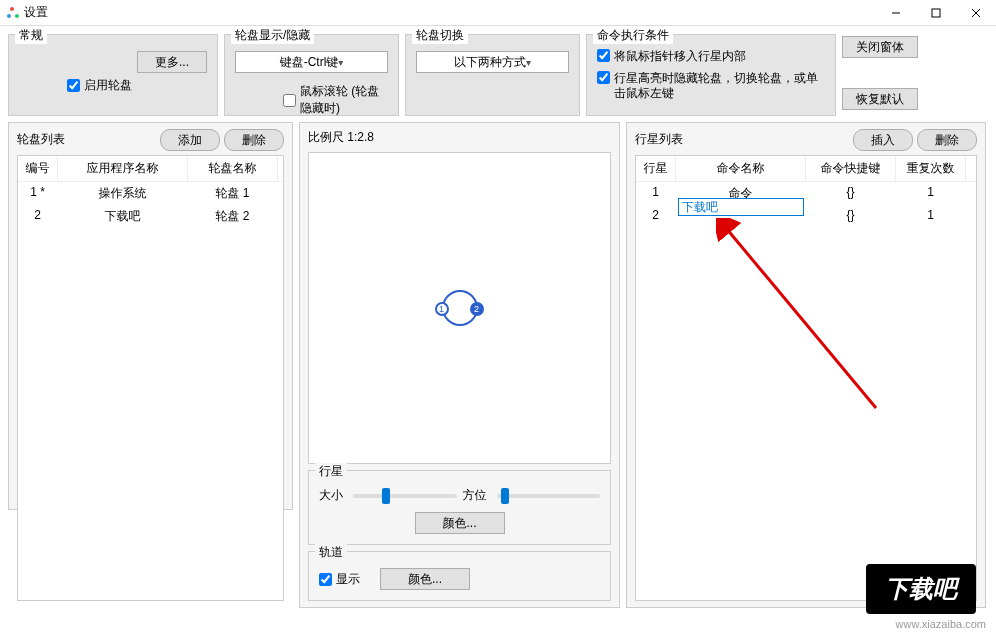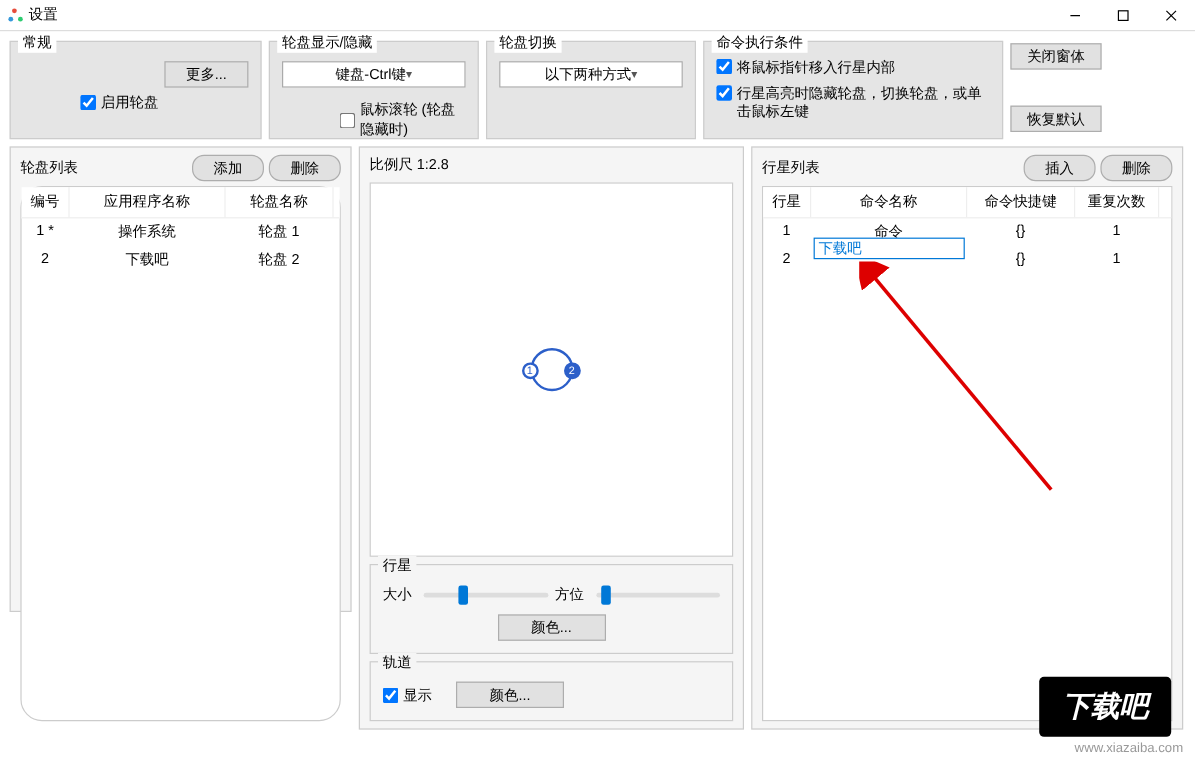--- a/index.html
+++ b/index.html
@@ -41,21 +41,21 @@
 .main-row { display: flex; gap: 6px; }
 .panel { border: 1px solid #ccc; background: #f5f5f5; padding: 6px 8px; }
 .panel-title { font-weight: normal; margin-bottom: 2px; }
 
 .left-panel { width: 285px; height: 388px; }
 .left-header { display: flex; justify-content: space-between; align-items: center; margin-bottom: 4px; }
 .left-btns { display: flex; gap: 4px; }
 .small-btn { width: 60px; height: 22px; border-radius: 10px; }
 
 .table { background: #fff; border: 1px solid #ccc; width: 100%; }
-.left-table { height: 446px; border-radius: 18px; }
+.left-table { height: 446px; }
 .thead { display: flex; background: #fff; border-bottom: 1px solid #eee; }
 .th { padding: 4px 6px; text-align: center; border-right: 1px solid #eee; }
 .trow { display: flex; }
 .td { padding: 3px 6px; text-align: center; border-right: 1px solid transparent; }
 
 .left-col1 { width: 40px; }
 .left-col2 { width: 130px; }
 .left-col3 { width: 90px; }
 
 .mid-panel { width: 321px; height: 486px; display: flex; flex-direction: column; }

